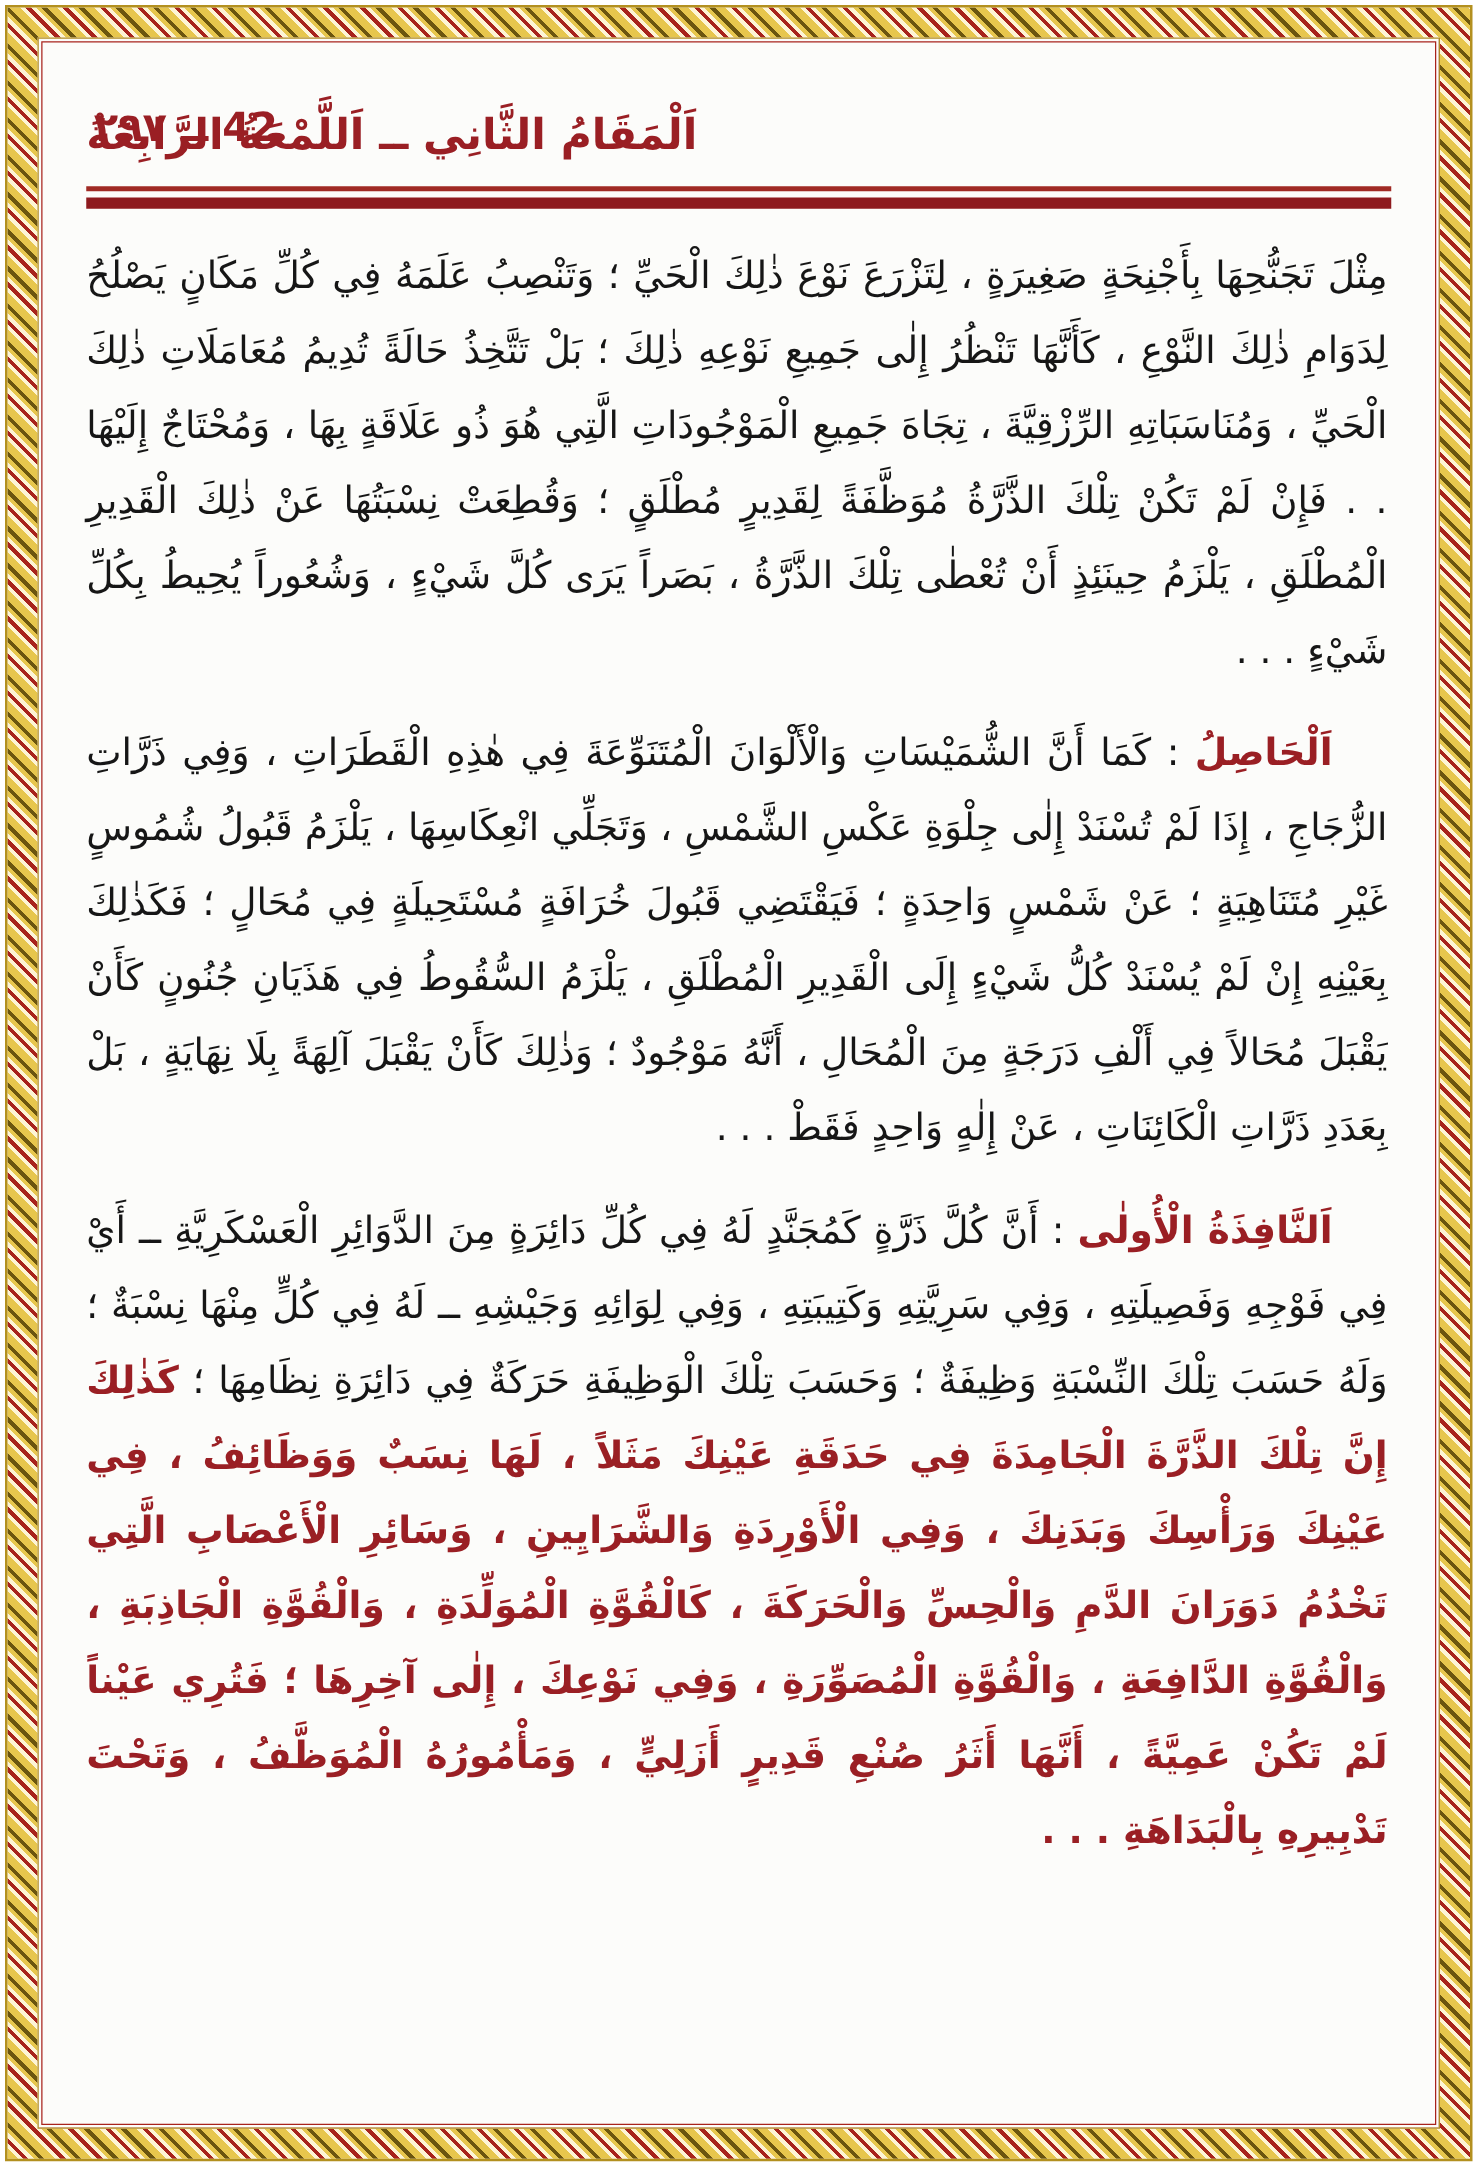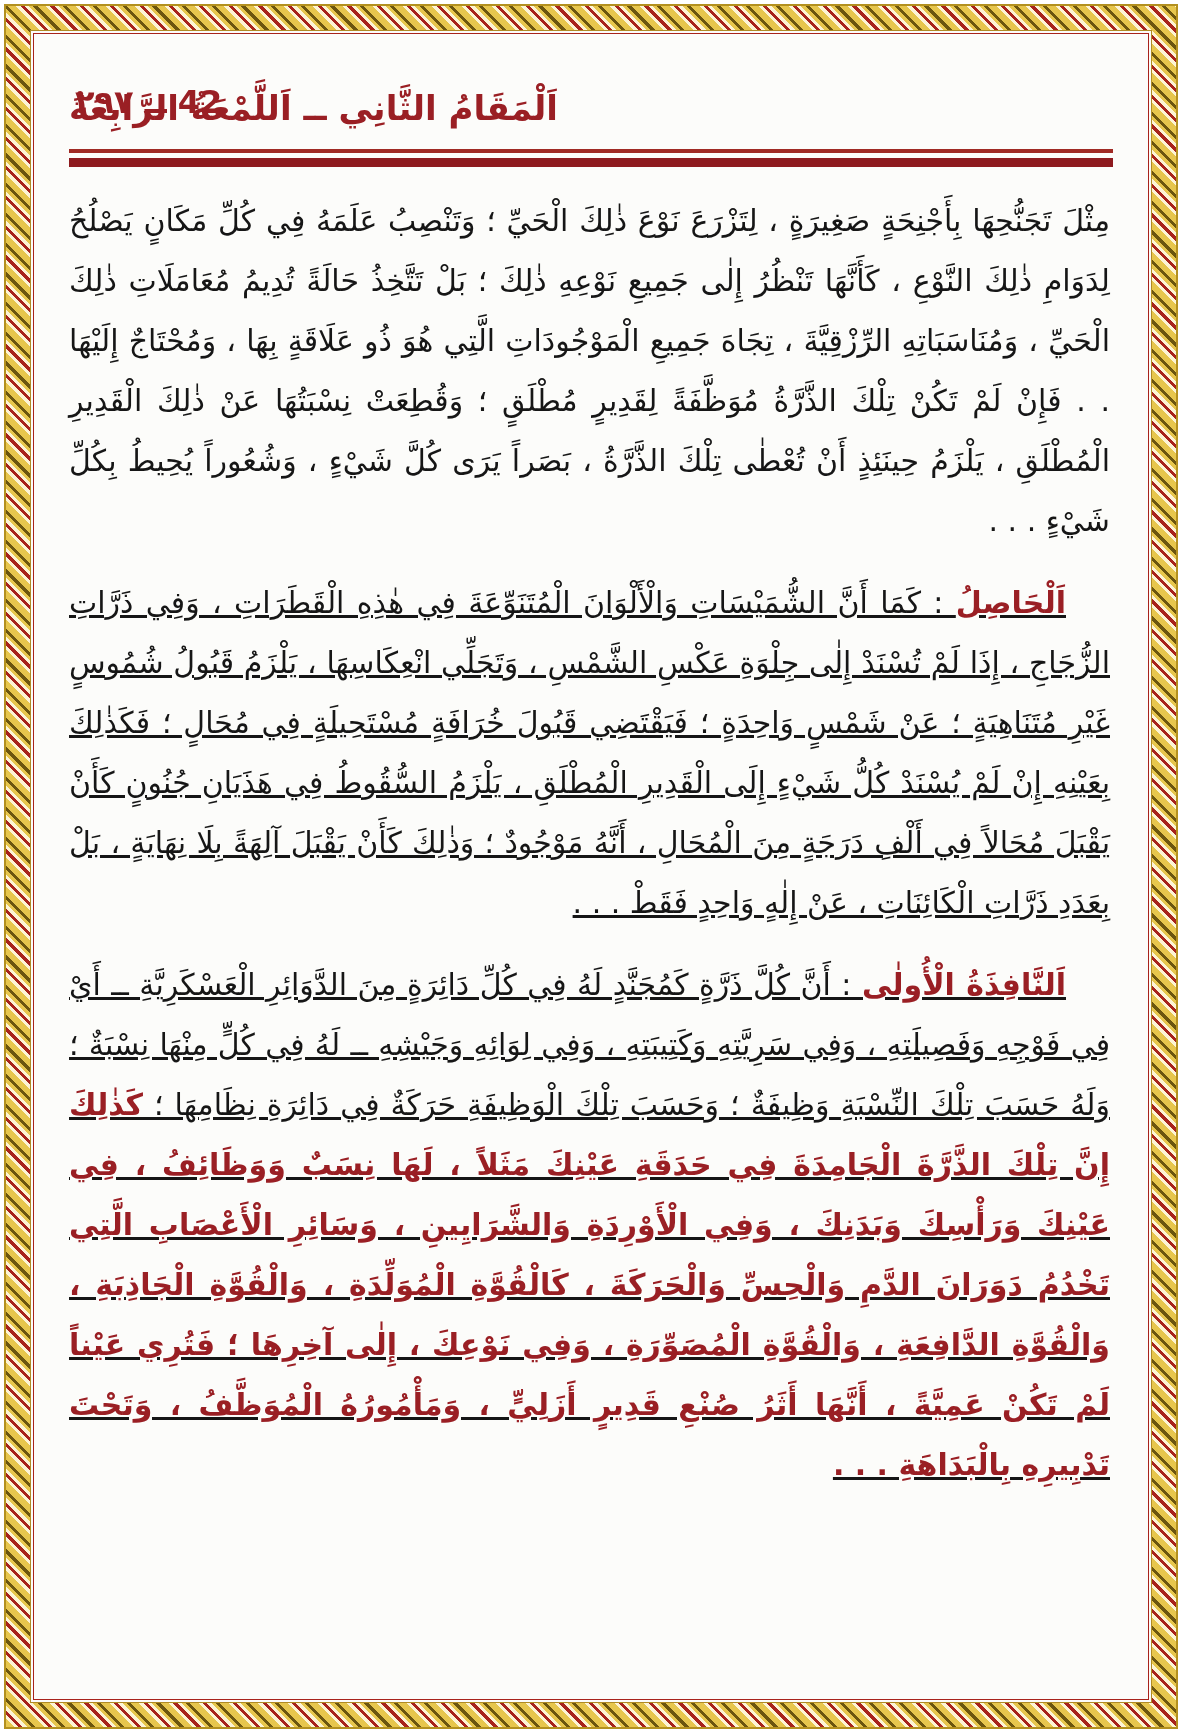--- a/index.html
+++ b/index.html
@@ -47,21 +47,21 @@
   .rule-thick{height:9px;background:#8e1a1e;margin-top:5px;}
   .body-text{
     margin-top:24px;
     font-size:30px;
     line-height:2.0;
     color:#161616;
     text-align:justify;
     direction:rtl;
   }
   .para{margin:0 3px 22px 0;}
-  .para.indent{text-indent:44px;text-decoration:underline;}
+  .para.indent{text-indent:44px;}
   .black{color:#161616;}
   .red-bold{color:#9a1f24;font-weight:bold;}
 </style>
 </head>
 <body>
 
 <div class="page">
   <div class="ornament"></div>
   <div class="sheet">
     <div class="header">

